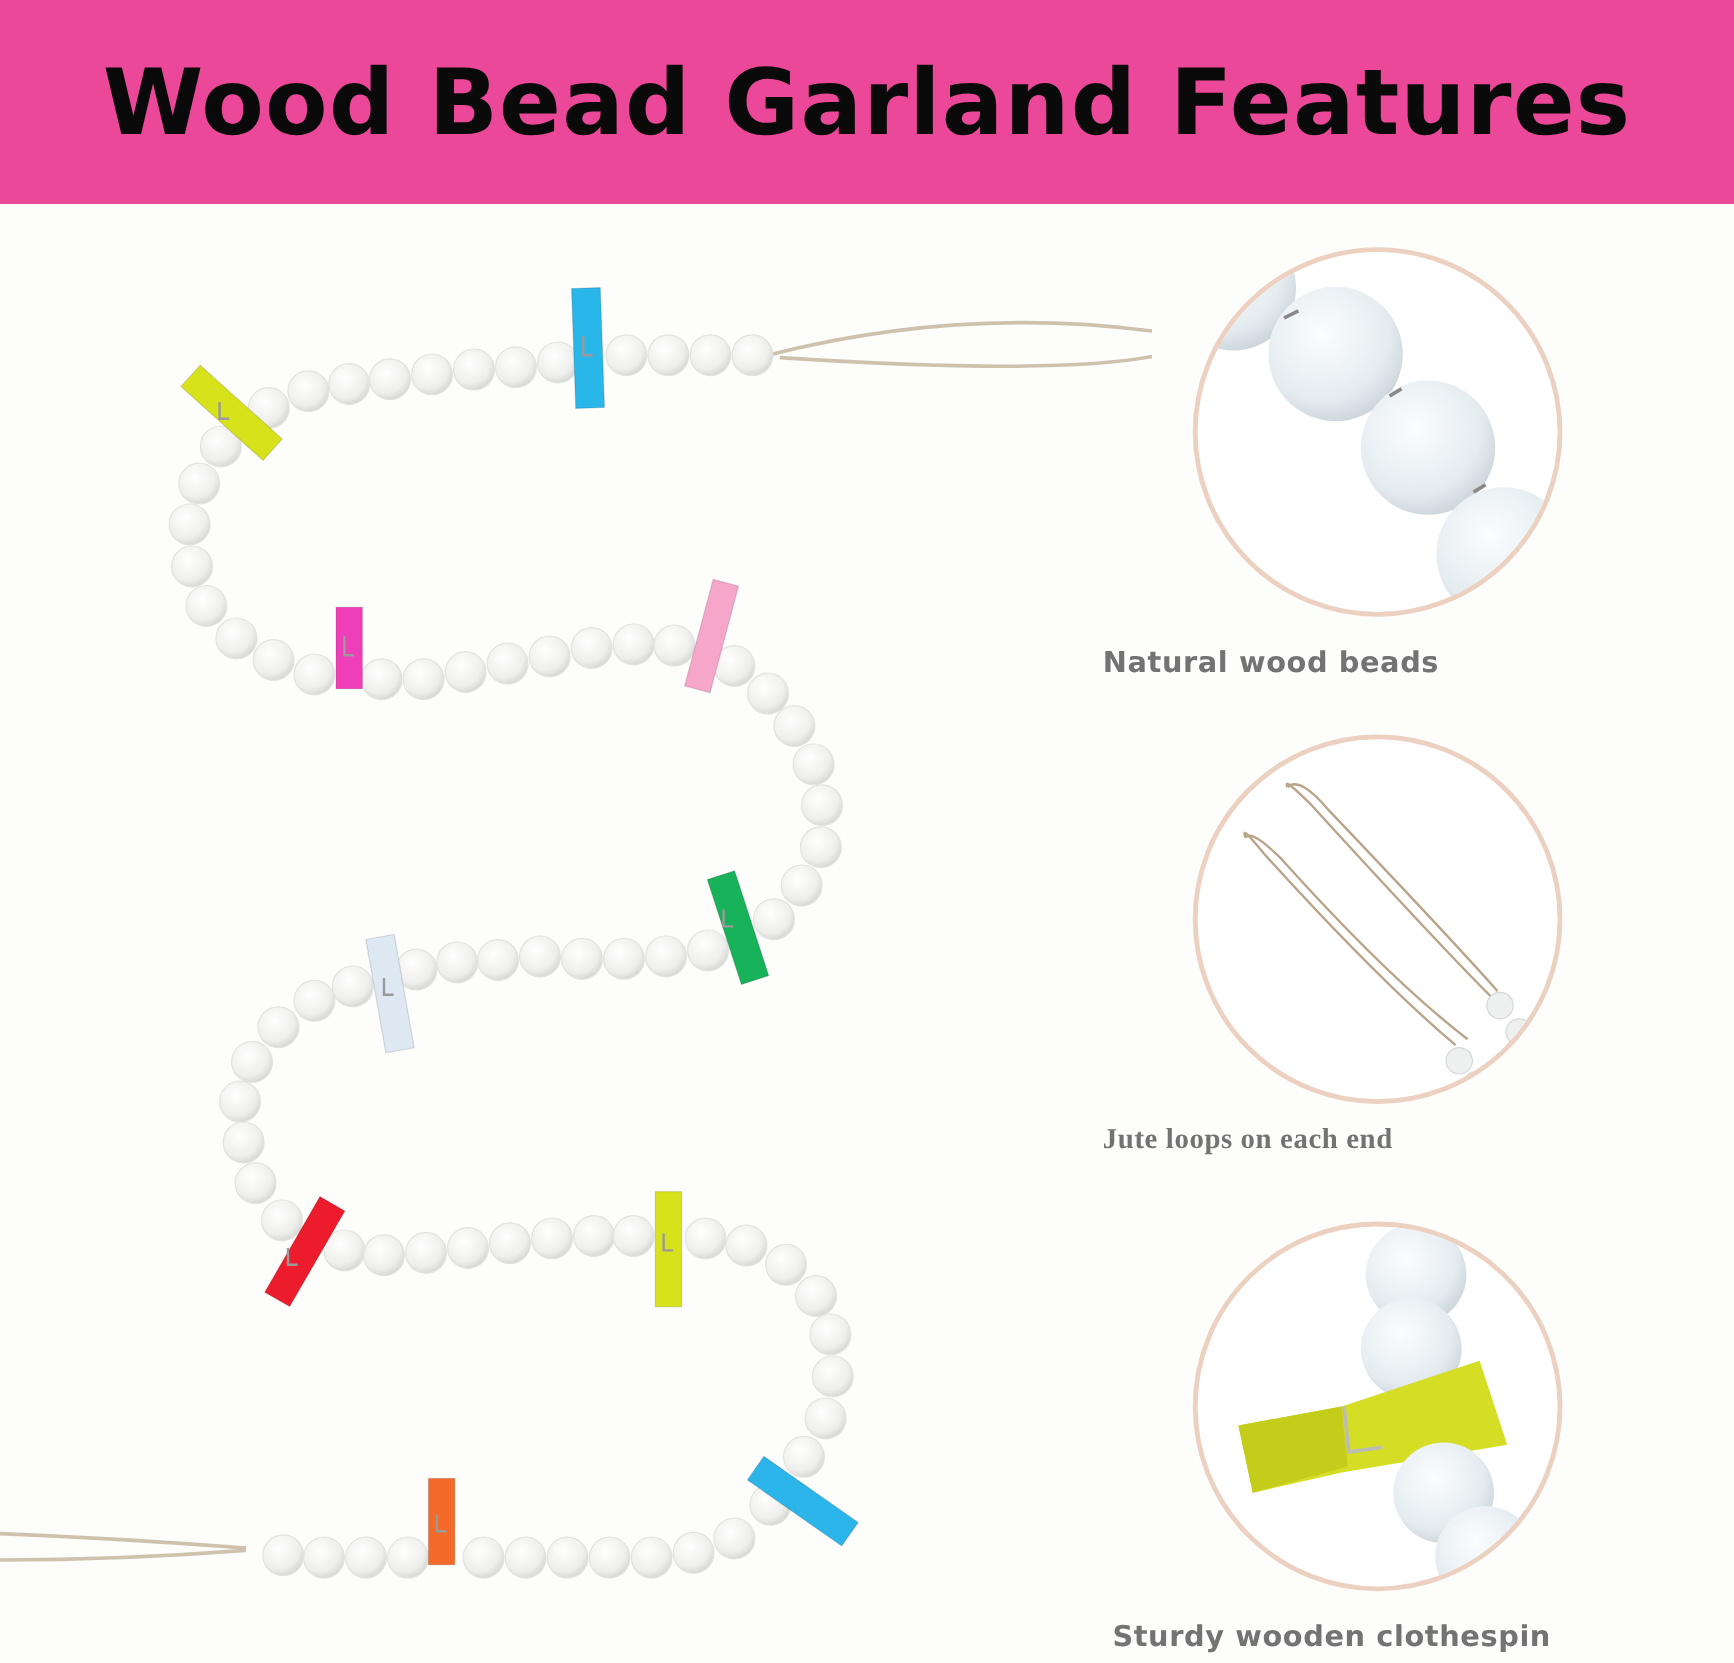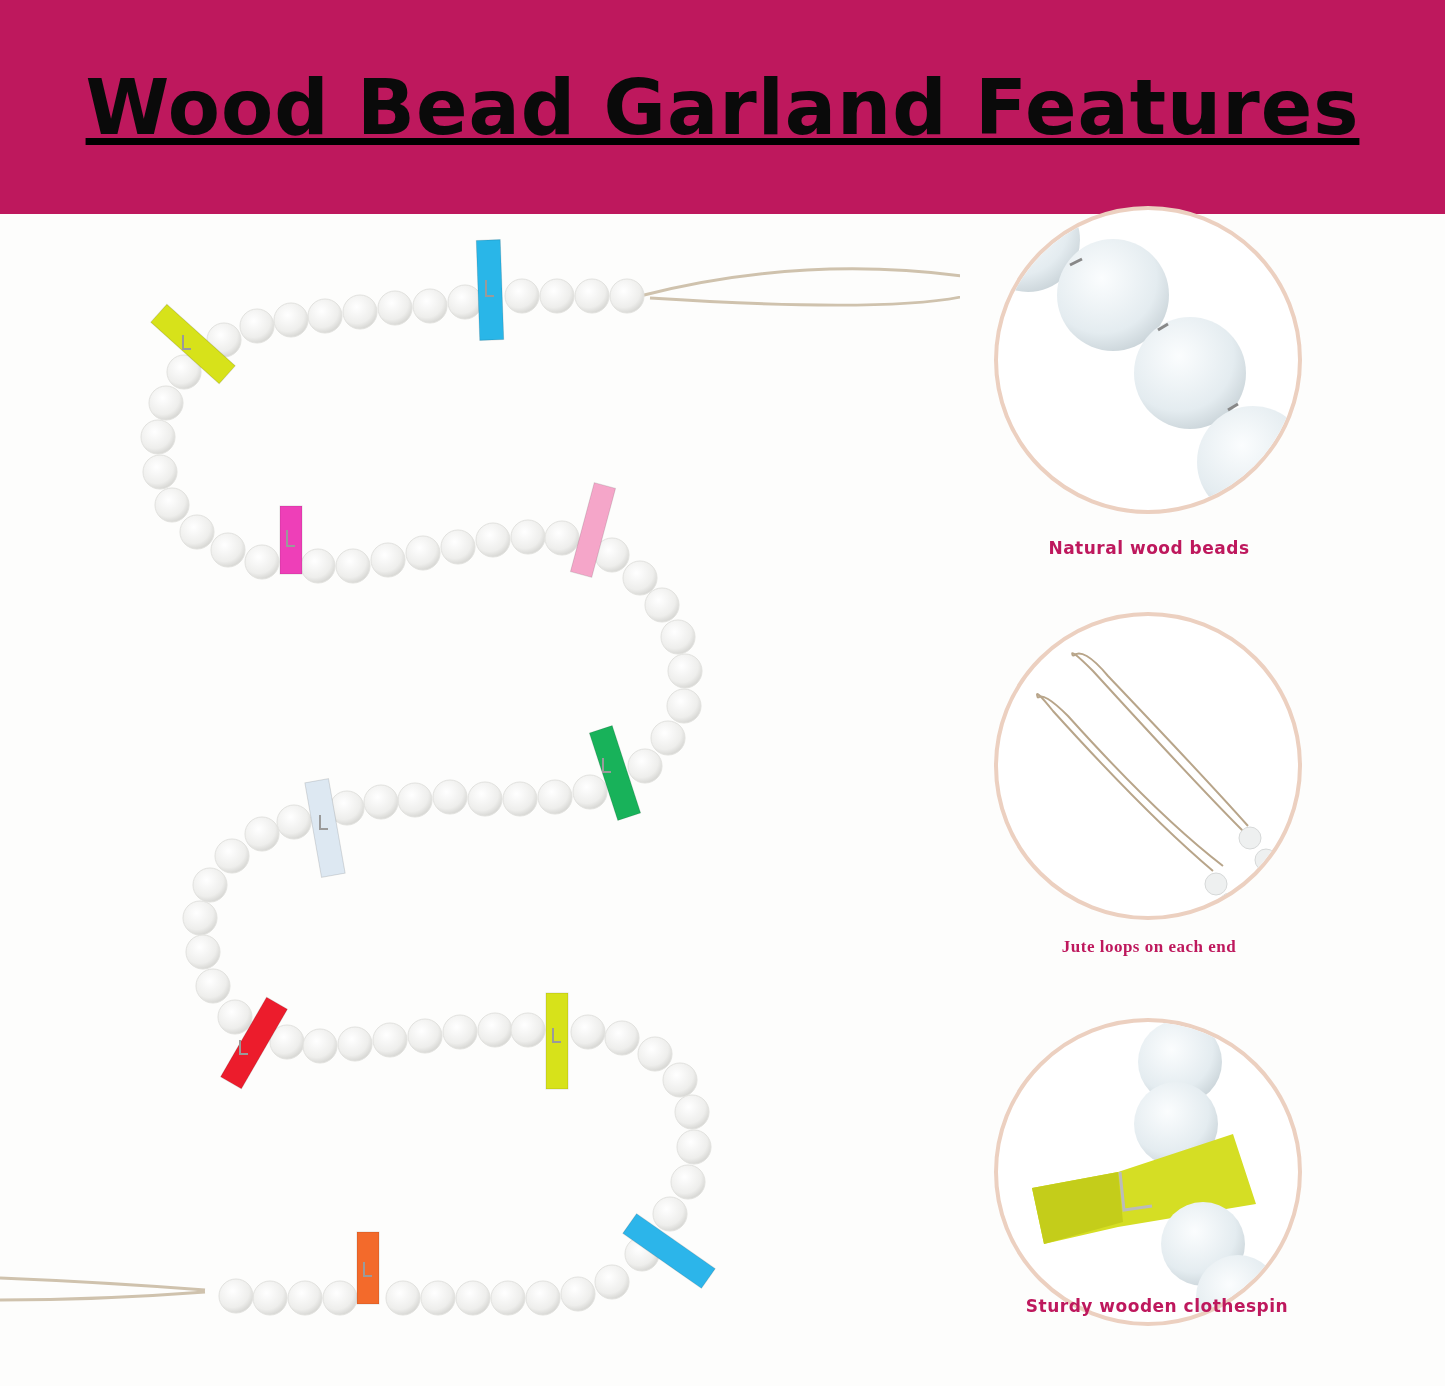--- a/index.html
+++ b/index.html
@@ -1,22 +1,22 @@
 <!DOCTYPE html>
 <html><head>
 <meta charset="utf-8">
 <style>
   html, body { margin:0; padding:0; }
   body { width:1445px; height:1386px; background:#fdfdfc; position:relative; overflow:hidden; font-family:"DejaVu Sans", sans-serif; }
-  .banner { position:absolute; left:0; top:0; width:1445px; height:214px; background:#be185d; display:flex; align-items:center; justify-content:center;text-decoration:underline; }
+  .banner { position:absolute; left:0; top:0; width:1445px; height:170px; background:#ec4899; display:flex; align-items:center; justify-content:center; }
   .banner h1 { margin:0; font-family:"DejaVu Sans", sans-serif; font-weight:bold; font-size:76px; letter-spacing:1px; color:#0a0a0a; }
   svg.garland { position:absolute; left:0; top:186px; }
   .circle { position:absolute; width:308px; height:308px; border-radius:50%; border:4px solid #ecd0c0; background:#fff; overflow:hidden; box-sizing:border-box; }
   .circle svg { position:absolute; left:0; top:0; }
-  .caption { position:absolute; width:460px; text-align:center; font-size:17px; font-weight:bold; color:#be185d; letter-spacing:0.5px; }
+  .caption { position:absolute; width:460px; text-align:left; font-size:24px; font-weight:bold; color:#737373; letter-spacing:0.5px; }
 </style>
 </head>
 <body>
 
 <div class="banner">
   <h1>Wood Bead Garland Features</h1>
 </div>
 
 <svg class="garland" width="960" height="1200" viewBox="0 186 960 1200">
   <defs>
@@ -190,13 +190,13 @@
     </defs>
     <circle cx="182" cy="40" r="42" fill="url(#cb)"></circle>
     <circle cx="178" cy="102" r="42" fill="url(#cb)"></circle>
     <polygon points="34,166 120,150 235,112 258,182 120,205 46,222" fill="#d5de24"></polygon>
     <polygon points="34,166 120,150 125,200 46,222" fill="#c4cd1a"></polygon>
     <path d="M122 150 l4 38 l28 -4" stroke="#bbb" stroke-width="3" fill="none"></path>
     <circle cx="205" cy="222" r="42" fill="url(#cb)"></circle>
     <circle cx="240" cy="275" r="42" fill="url(#cb)"></circle>
   </svg>
 </div>
-<div class="caption" style="left:927px; top:1296px;">Sturdy wooden clothespin</div>
+<div class="caption" style="left:927px; top:1350px;">Sturdy wooden clothespin</div>
 
 </body></html>

